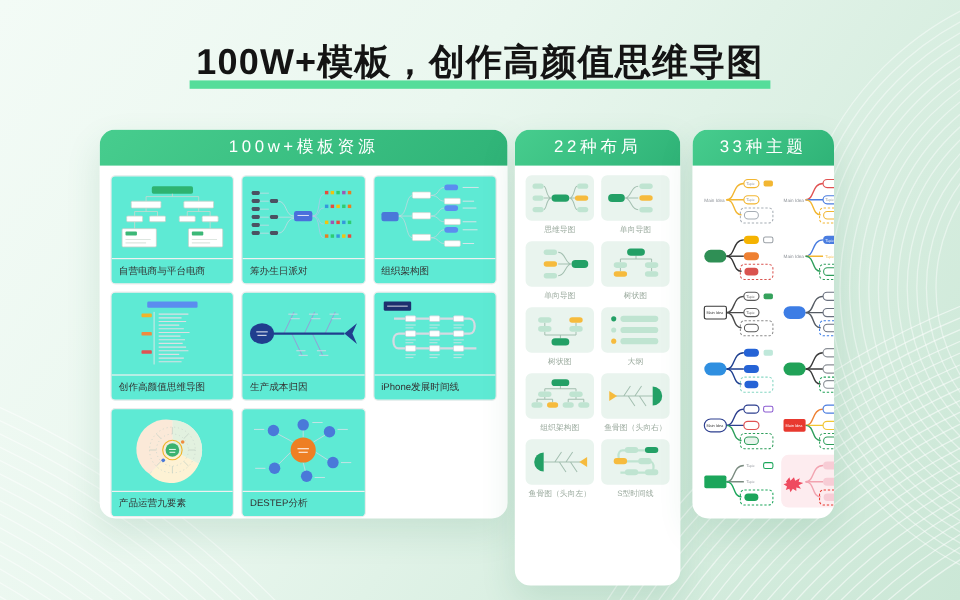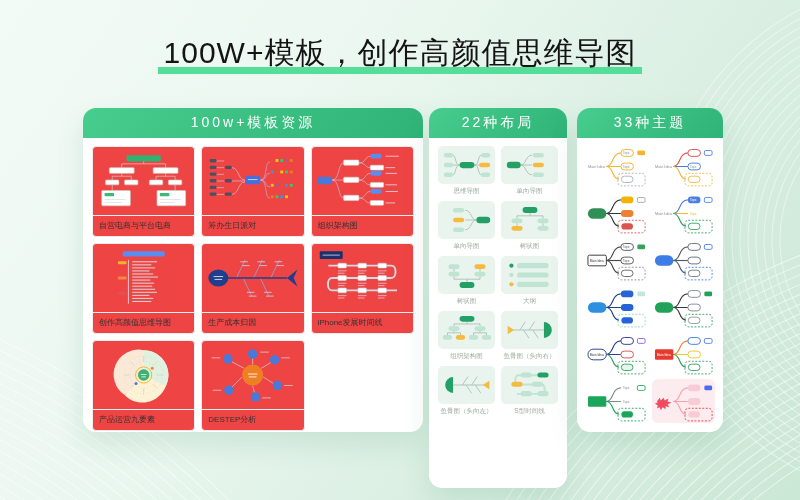--- a/index.html
+++ b/index.html
@@ -1,32 +1,32 @@
 <!DOCTYPE html>
 <html style="--ul: #55dd9a; --hfrom: #47cd8e; --hto: #2fb377; --nd: #23a066; --nl: #bfe4d1; --ny: #f6bb3d; --cn: #a3bfb0; --tile: #e9f4ee; --lg: #9cab9f;"><head>
 <meta charset="utf-8">
 <style>
 *{margin:0;padding:0;box-sizing:border-box}
 html,body{width:800px;height:500px}
 body{font-family:"Liberation Sans","DejaVu Sans",sans-serif;position:relative;overflow:hidden;
 background:linear-gradient(125deg,#f3fbf6 0%,#eaf7ef 38%,#d6eddf 75%,#cbe7d6 100%)}
 .deco{position:absolute;left:0;top:0;width:800px;height:500px;z-index:0;pointer-events:none}
 .title-wrap{position:absolute;top:36px;left:0;width:100%;text-align:center;z-index:2}
-.title{display:inline-block;font-size:30px;font-weight:400;color:#141414;letter-spacing:1px;line-height:1.15;
+.title{display:inline-block;font-size:30px;font-weight:700;color:#141414;letter-spacing:1px;line-height:1.15;
 background-image:linear-gradient(var(--ul),var(--ul));background-size:100% 7px;background-position:0 100%;
 background-repeat:no-repeat;padding:0 6px 3px}
 .panel{position:absolute;top:108px;background:#fff;border-radius:13px;z-index:1;overflow:hidden;
 box-shadow:0 12px 28px rgba(44,130,88,.14)}
 .phead{height:30px;display:flex;align-items:center;justify-content:center;color:#fff;font-size:14px;
 letter-spacing:3px;background:linear-gradient(135deg,var(--hfrom),var(--hto))}
 #panel-templates{left:83px;width:340px;height:324px}
 #panel-layouts{left:429px;width:138px;height:380px}
-#panel-themes{left:577px;width:146px;height:324px}
+#panel-themes{left:577px;width:118px;height:324px}
 .cards{display:grid;grid-template-columns:repeat(3,1fr);gap:6px;padding:8px 9px}
-.card{border:1px solid #ececec;border-radius:4px;background:#ef4444;display:flex;flex-direction:column;overflow:hidden}
+.card{border:1px solid #ececec;border-radius:4px;background:#5eead4;display:flex;flex-direction:column;overflow:hidden}
 .thumb{height:68px;display:flex;align-items:center;justify-content:center;padding:2px 3px}
 .thumb svg{width:100%;height:100%}
 .clabel{border-top:1px solid #f0f0f0;font-size:8px;color:#333;padding:4px 6px 5px;white-space:nowrap;overflow:hidden}
 .lgrid{display:grid;grid-template-columns:1fr 1fr;column-gap:6px;row-gap:5px;padding:8px 9px}
 .lcell{display:flex;flex-direction:column;align-items:center}
 .ltile{width:100%;height:38px;background:var(--tile);border-radius:5px;display:flex;align-items:center;justify-content:center}
 .ltile svg{width:52px;height:32px}
 .llabel{font-size:6.5px;color:var(--lg);margin-top:3px;white-space:nowrap}
 .tgrid{display:grid;grid-template-columns:1fr 1fr;column-gap:4px;row-gap:3px;padding:6px 8px}
 .ttile{height:44px;border-radius:6px;display:flex;align-items:center;justify-content:center}

